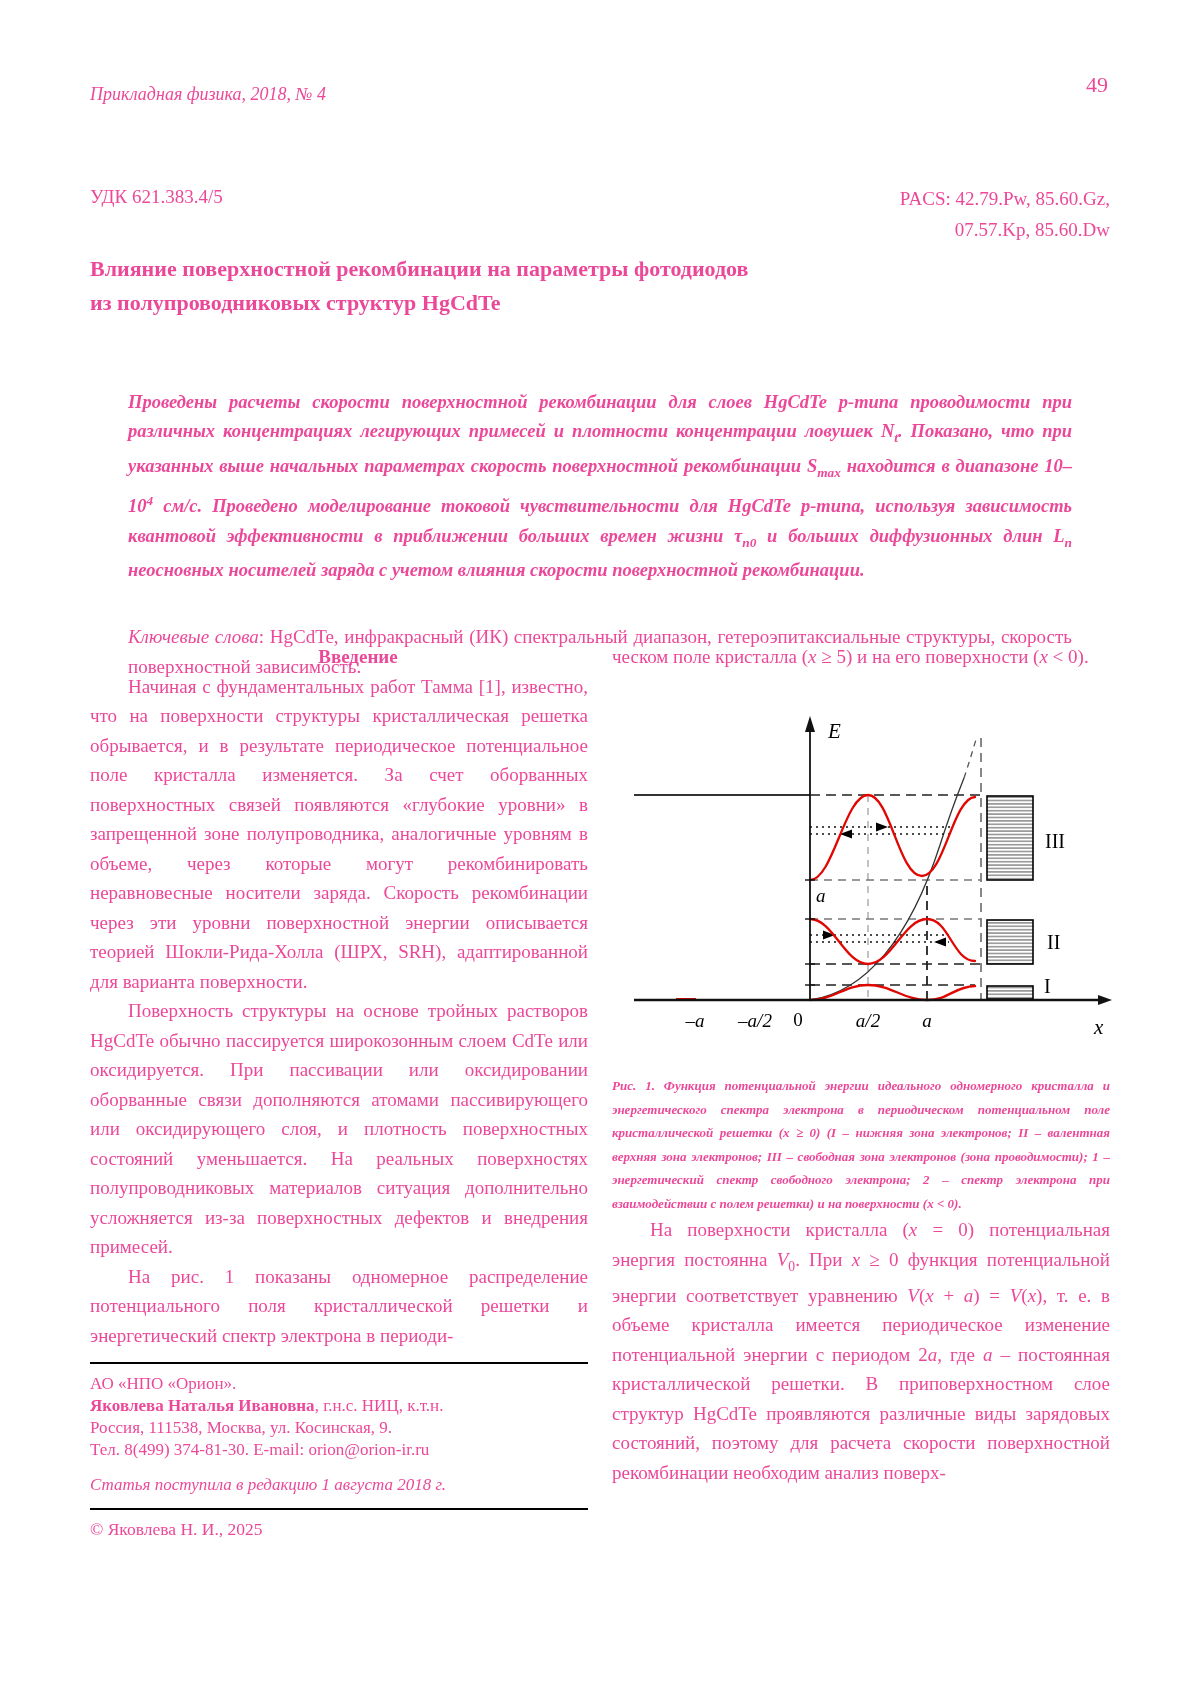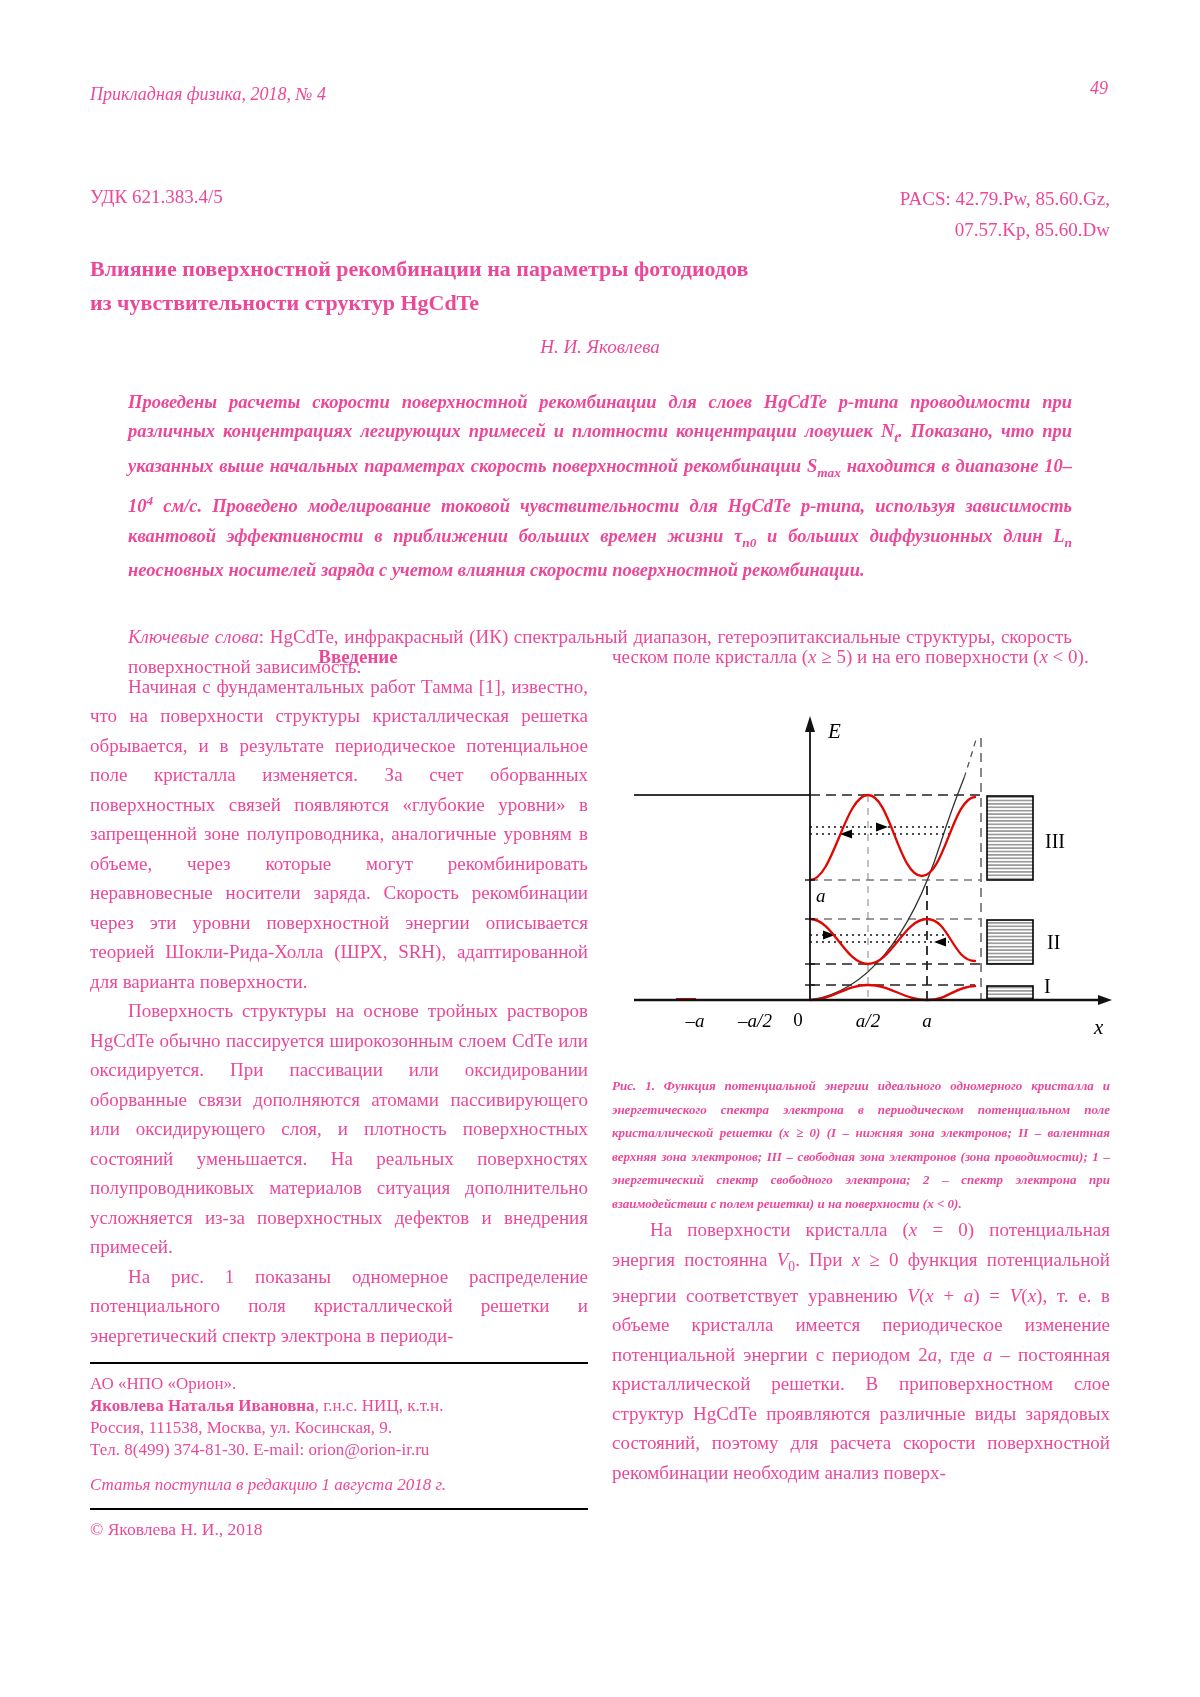--- a/index.html
+++ b/index.html
@@ -7,21 +7,21 @@
     position:relative;
     width:1200px;height:1697px;
     margin:0 auto;
     background:#ffffff;
     font-family:"Liberation Serif","DejaVu Serif",serif;
     color:#ec4899;
     overflow:hidden;
   }
   
   .journal-line{position:absolute;left:90px;top:84px;font-style:italic;font-size:18px;}
-  .page-num{position:absolute;right:92px;top:78px;font-style:italic;font-size:18px;}
+  .page-num{position:absolute;right:92px;top:72px;font-size:22px;}
   .banner{position:absolute;left:90px;right:90px;top:141px;display:flex;align-items:center;}
   .dbl{height:8px;border-top:3px solid #000;border-bottom:3px solid #000;}
   .dbl.left{width:348px;flex:0 0 auto;}
   .dbl.right{flex:1 1 auto;}
   .banner .word{margin:0 16px;font-size:18px;letter-spacing:1px;white-space:nowrap;}
   .udk{position:absolute;left:90px;top:186px;font-size:19px;}
   .pacs{position:absolute;right:90px;top:183px;font-size:19px;text-align:right;line-height:31px;}
   
   .title{position:absolute;left:90px;right:90px;top:252px;text-align:left;font-weight:700;font-size:22px;line-height:34px;}
   .author{position:absolute;left:90px;right:90px;top:336px;text-align:center;font-style:italic;font-size:19px;}
@@ -62,42 +62,41 @@
 
 
   <div class="udk">УДК 621.383.4/5</div>
   <div class="pacs">
     <div>PACS: 42.79.Pw, 85.60.Gz,</div>
     <div>07.57.Kp, 85.60.Dw</div>
   </div>
 
   <div class="title">
     <div>Влияние поверхностной рекомбинации на параметры фотодиодов</div>
-    <div>из чувствительности структур HgCdTe</div>
+    <div>из полупроводниковых структур HgCdTe</div>
   </div>
-  <div class="author">Н. И. Яковлева</div>
 
   <div class="abstract"><span>Проведены расчеты скорости поверхностной рекомбинации для слоев HgCdTe p-типа проводимости при различных концентрациях легирующих примесей и плотности концентрации ловушек N</span><span class="rs-sub">t</span><span>. Показано, что при указанных выше начальных параметрах скорость поверхностной рекомбинации S</span><span class="rs-sub">max</span><span> находится в диапазоне 10–10</span><span class="rs-sup">4</span><span> см/с. Проведено моделирование токовой чувствительности для HgCdTe p-типа, используя зависимость квантовой эффективности в приближении больших времен жизни τ</span><span class="rs-sub">n0</span><span> и больших диффузионных длин L</span><span class="rs-sub">n</span><span> неосновных носителей заряда с учетом влияния скорости поверхностной рекомбинации.</span></div>
   <div class="keywords"><span class="rs-i">Ключевые слова</span><span>: HgCdTe, инфракрасный (ИК) спектральный диапазон, гетероэпитаксиальные структуры, скорость поверхностной зависимость.</span></div>
 
   <div class="col leftcol">
     <p class="intro-h">Введение</p>
     <p>Начиная с фундаментальных работ Тамма [1], известно, что на поверхности структуры кристаллическая решетка обрывается, и в результате периодическое потенциальное поле кристалла изменяется. За счет оборванных поверхностных связей появляются «глубокие уровни» в запрещенной зоне полупроводника, аналогичные уровням в объеме, через которые могут рекомбинировать неравновесные носители заряда. Скорость рекомбинации через эти уровни поверхностной энергии описывается теорией Шокли-Рида-Холла (ШРХ, SRH), адаптированной для варианта поверхности.</p>
     <p>Поверхность структуры на основе тройных растворов HgCdTe обычно пассируется широкозонным слоем CdTe или оксидируется. При пассивации или оксидировании оборванные связи дополняются атомами пассивирующего или оксидирующего слоя, и плотность поверхностных состояний уменьшается. На реальных поверхностях полупроводниковых материалов ситуация дополнительно усложняется из-за поверхностных дефектов и внедрения примесей.</p>
     <p>На рис. 1 показаны одномерное распределение потенциального поля кристаллической решетки и энергетический спектр электрона в периоди-</p>
 
     <div class="footnote">
       <div class="rule"></div>
       <div>АО «НПО «Орион».</div>
       <div><span class="rs-b">Яковлева Наталья Ивановна</span><span>, г.н.с. НИЦ, к.т.н.</span></div>
       <div>Россия, 111538, Москва, ул. Косинская, 9.</div>
       <div>Тел. 8(499) 374-81-30. E-mail: orion@orion-ir.ru</div>
       <div class="received">Статья поступила в редакцию 1 августа 2018 г.</div>
       <div class="rule second"></div>
-      <div class="copyright">© Яковлева Н. И., 2018</div>
+      <div class="copyright">© Яковлева Н. И., 2025</div>
     </div>
   </div>
 
   <div class="col rightcol">
     <p class="noindent"><span>ческом поле кристалла (</span><span class="rs-i">x</span><span> ≥ 5) и на его поверхности (</span><span class="rs-i">x</span><span> &lt; 0).</span></p>
 
     <div class="figwrap">
       <svg width="510" height="352" viewBox="0 0 510 352" xmlns="http://www.w3.org/2000/svg">
         <defs>
           <pattern id="hatch" width="6" height="3.4" patternUnits="userSpaceOnUse">

